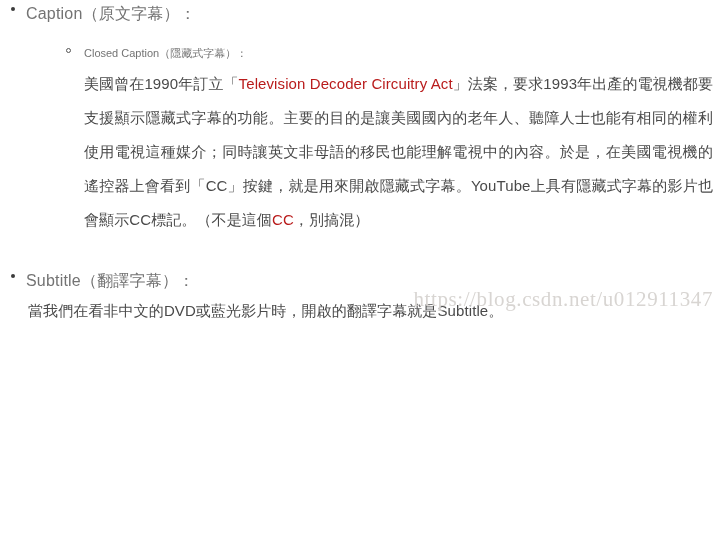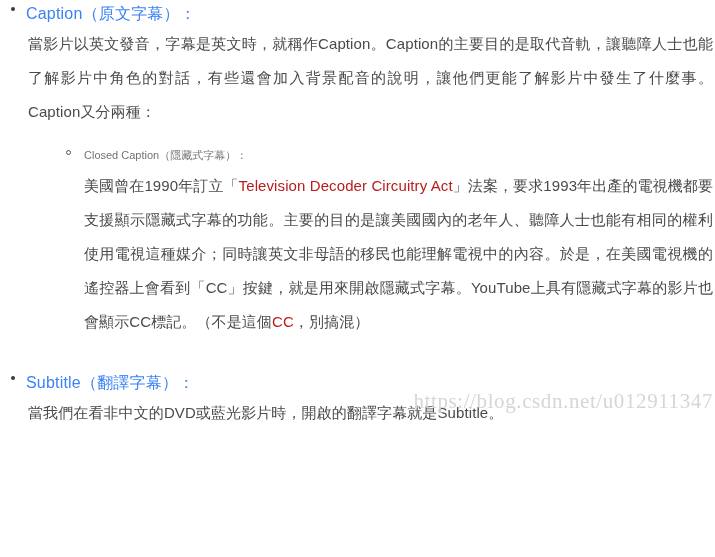--- a/index.html
+++ b/index.html
@@ -41,21 +41,21 @@
     left: 11px;
     top: 7px;
     width: 4px;
     height: 4px;
     border-radius: 50%;
     background: #3b3b3b;
   }
   .heading1 {
     font-size: 16px;
     line-height: 27px;
-    color: #3b82f6;
+    color: #737373;
     letter-spacing: 0.2px;
     white-space: nowrap;
   }
 
   
   .para {
     font-size: 15px;
     line-height: 34px;
     color: #4a4a4a;
     text-align: justify;
@@ -130,21 +130,20 @@
 
 <div class="doc">
 
   <ul class="level1">
 
     <li class="item1">
       <span class="bullet1"></span>
 
       <div class="heading1">Caption（原文字幕）：</div>
 
-      <p class="para lvl1">當影片以英文發音，字幕是英文時，就稱作Caption。Caption的主要目的是取代音軌，讓聽障人士也能了解影片中角色的對話，有些還會加入背景配音的說明，讓他們更能了解影片中發生了什麼事。Caption又分兩種：</p>
 
       <ul class="level2">
 
         <li class="item2">
           <span class="bullet2"></span>
 
           <div class="heading2">Closed Caption（隱藏式字幕）：</div>
 
           <p class="para lvl2"><span>美國曾在1990年訂立「</span><a class="doclink" href="#">Television Decoder Circuitry Act</a><span>」法案，要求1993年出產的電視機都要支援顯示隱藏式字幕的功能。主要的目的是讓美國國內的老年人、聽障人士也能有相同的權利使用電視這種媒介；同時讓英文非母語的移民也能理解電視中的內容。於是，在美國電視機的遙控器上會看到「CC」按鍵，就是用來開啟隱藏式字幕。YouTube上具有隱藏式字幕的影片也會顯示CC標記。（不是這個</span><a class="doclink" href="#">CC</a><span>，別搞混）</span></p>
         </li>

